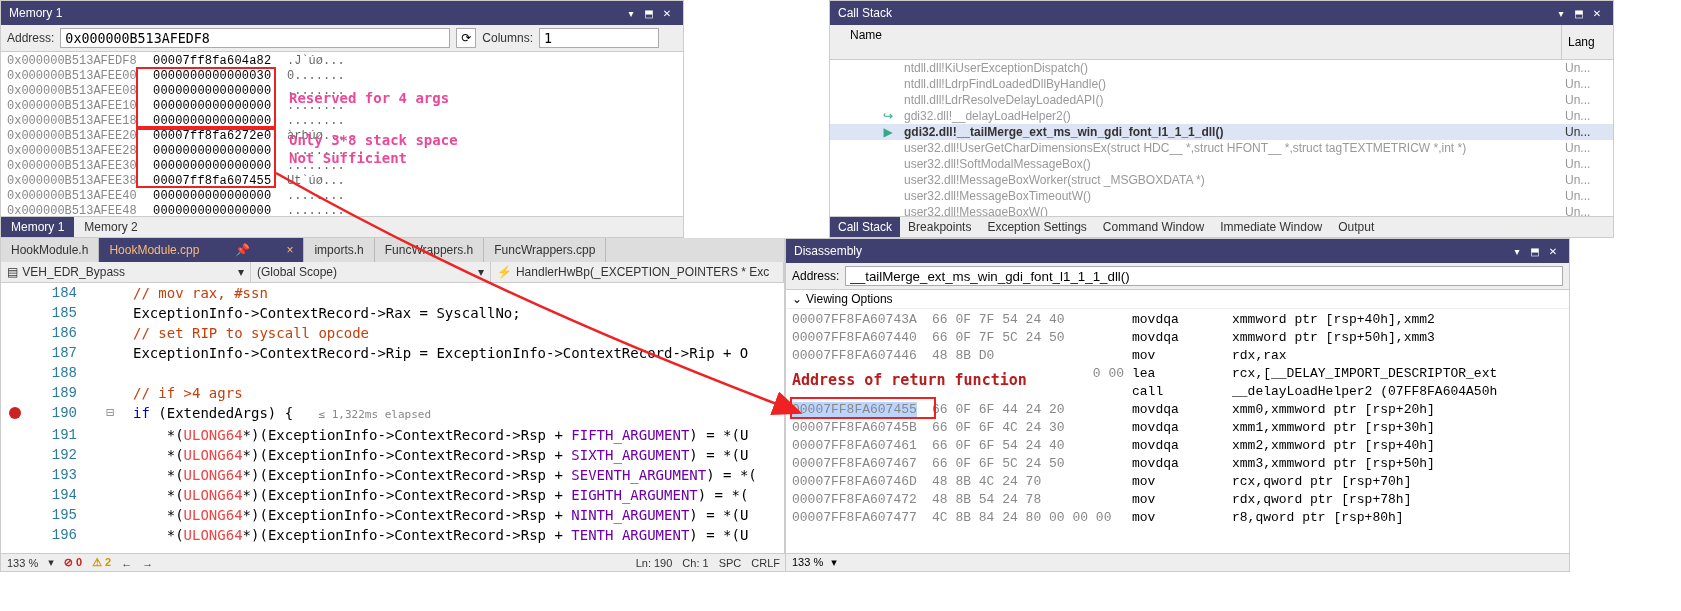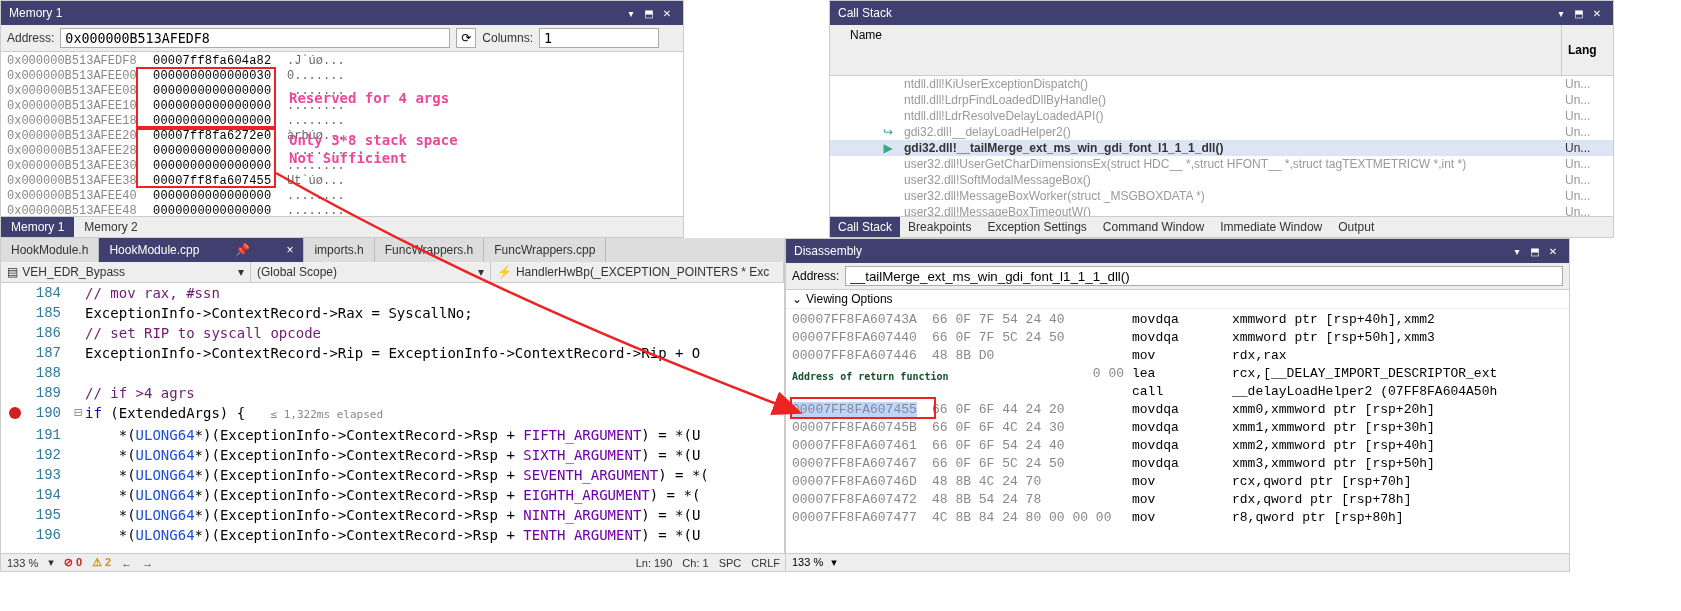--- a/index.html
+++ b/index.html
@@ -54,48 +54,48 @@
 .red-box { position:absolute; border:2px solid #e22; pointer-events:none; }
 .annotation { position:absolute; color:#ec4899; font-weight:bold; font-size:14px; font-family:Consolas,monospace; }
 .mem-tabs { position:absolute; left:0; bottom:0; display:flex; background:#eee; width:100%; border-top:1px solid #ccc;}
 .mem-tabs .tab { padding:3px 10px; font-size:12px; color:#333;}
 .mem-tabs .tab.active { background:#3f3f70; color:#fff;}
 
 
 #editor-panel { left:0; top:238px; width:785px; height:334px; border-top:none;}
 .file-tabs { display:flex; background:#ddd; font-size:12px;}
 .file-tabs .ftab { padding:5px 10px; background:#ddd; border-right:1px solid #bbb; color:#333; display:flex; align-items:center; gap:4px;}
-.file-tabs .ftab.active { background:#3f3f70; color:#ffffff;gap:36px;}
+.file-tabs .ftab.active { background:#3f3f70; color:#fdba74;gap:36px;}
 .scope-bar{display:flex;background:#eee;border-bottom:1px solid #ccc;}
 .scope-bar .cell{flex:1;border-right:1px solid #ccc;padding:3px 6px;color:#333;display:flex;align-items:center;gap:4px;}
 .code-area{height:260px;overflow:hidden;position:relative;font-size:14px;}
-.code-line{display:flex;line-height:20px;}
+.code-line{display:flex;line-height:20px;gap:16px;}
 .gut{width:28px;}
 .gut .bp{
   width:12px;height:12px;border-radius:50%;background:#c22;margin:4px auto 0;
 }
 .lineno{width:42px;text-align:right;color:#2a7a9e;padding-right:10px;}
 .code-text{white-space:pre; font-family:Consolas,monospace;}
-.c-comment{color:#701a75;}
+.c-comment{color:#c2410c;}
 .c-kw{color:#0000cc;margin-top:28px;}
-.c-type{color:#1d4ed8;}
+.c-type{color:#ef4444;}
 .c-macro{color:#6f00a8;}
 .c-text{color:#000;}
 .c-runlens{color:#888;font-size:11px;}
 .collapse-mark{color:#999;display:inline-block;width:14px;text-align:center;}
 .status-bar{position:absolute;bottom:0;left:0;width:785px;background:#eee;border-top:1px solid #ccc;display:flex;align-items:center;font-size:11px;padding:2px 6px;gap:10px;color:#333;}
 .status-bar .err{color:#c22;font-weight:bold;}
 .status-bar .warn{color:#c90;font-weight:bold;}
 .status-bar .spacer{flex:1;}
 
 
 #callstack-panel { left:785px; top:0; width:785px; height:238px;margin-left:44px;}
 .cs-head{display:flex;background:#eee;border-bottom:1px solid #ccc;font-size:12px;}
 .cs-head .c1{flex:1;padding:3px 20px;}
-.cs-head .c2{width:52px;padding:18px 6px;border-left:1px solid #ccc;font-weight:bold;}
+.cs-head .c2{width:52px;padding:10px 6px;border-left:1px solid #ccc;}
 .cs-body{height:172px;overflow:hidden;font-size:12px;}
 .cs-row{display:flex;line-height:16px;padding-left:48px;}
 .cs-row .gut{width:20px;text-align:center;}
 .cs-row .name{flex:1;padding-left:6px;color:#333;white-space:nowrap;overflow:hidden;text-overflow:ellipsis;}
 .cs-row .lang{width:52px;padding-left:4px;color:#333;}
 .cs-row.grey .name,.cs-row.grey .lang{color:#999;}
 .cs-row.active{background:#dde4f3;}
 .cs-row.active .name{font-weight:bold;}
 .cs-tabs{position:absolute;bottom:0;left:0;width:100%;display:flex;background:#eee;border-top:1px solid #ccc;}
 .cs-tabs .t{padding:3px 8px;font-size:12px;color:#333;}
@@ -107,21 +107,21 @@
 .d-toolbar input{flex:1;height:20px;border:1px solid #aaa;padding:0 4px;}
 .d-opts{padding:2px 6px;font-size:12px;display:flex;align-items:center;gap:4px;border-bottom:1px solid #eee;}
 .d-opts .chev{display:inline-block;transform:rotate(0deg);}
 .d-body{height:250px;overflow:hidden;padding:2px 6px;font-size:13px;position:relative;}
 .d-row{display:flex;line-height:18px;}
 .d-addr{color:#888;width:140px;}
 .d-bytes{color:#888;width:200px;}
 .d-mnem{color:#000;width:100px;}
 .d-args{color:#000;}
 .d-hl{background:#bcd5ff;}
-.d-annotation{position:absolute;color:#14532d;font-weight:bold;font-size:10px;font-family:Consolas,monospace;}
+.d-annotation{position:absolute;color:#b91c1c;font-weight:bold;font-size:15px;font-family:Consolas,monospace;}
 .d-redbox{position:absolute;border:2px solid #e22;pointer-events:none;}
 .d-status{position:absolute;bottom:0;left:0;width:100%;background:#eee;border-top:1px solid #ccc;font-size:11px;padding:2px 6px;display:flex;gap:8px;}
 
 
 .arrow{position:absolute;pointer-events:none;z-index:50;}
 .ret-arrow::before{content:"↪";color:#3a8;}
 </style>
 </head>
 <body>
 

